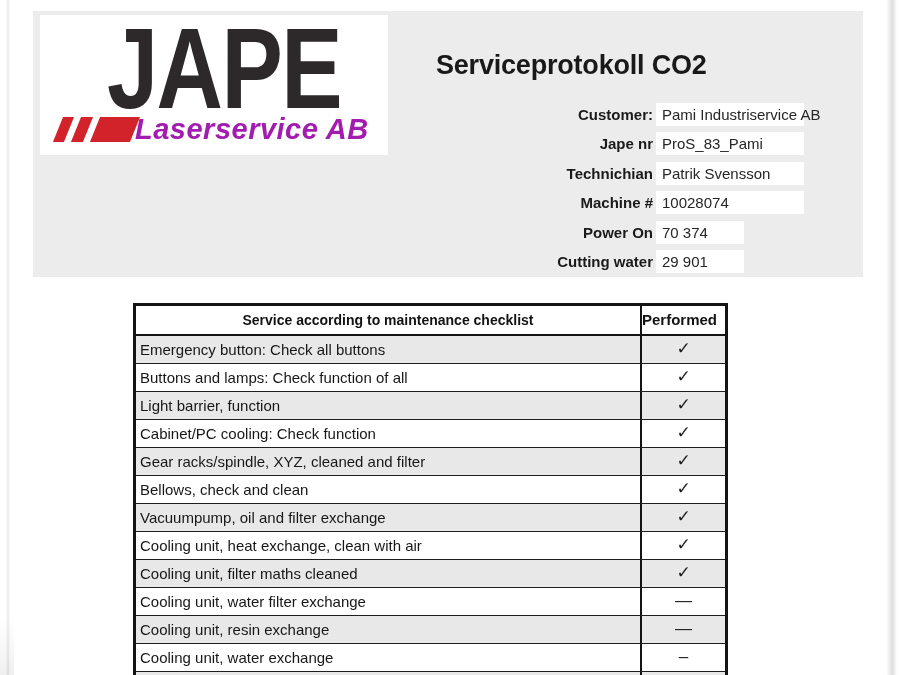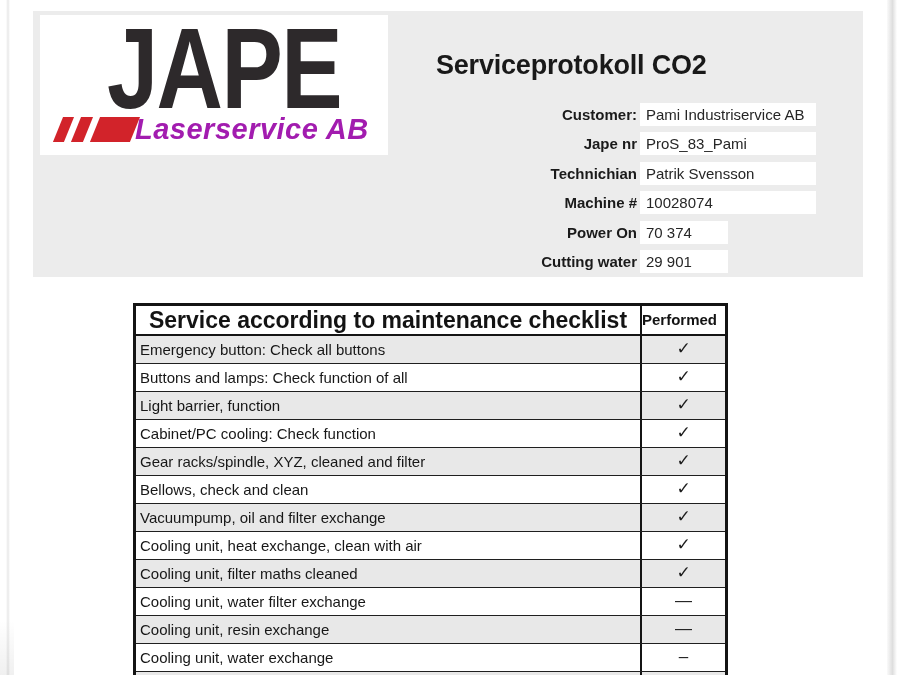--- a/index.html
+++ b/index.html
@@ -71,35 +71,35 @@
   .doc-title {
     position: absolute; left: 395px; top: 31px;
     margin: 8px;
     font-size: 27px; font-weight: 700; color: #191919;
     letter-spacing: -0.2px;
     white-space: nowrap;
   }
 
   
   .fields { position: absolute; left: 0; top: 0; width: 100%; height: 100%; }
-  .field-row { position: absolute; left: 0; width: 100%; height: 23px; }
+  .field-row { position: absolute; left: 16px; width: 100%; height: 23px; }
   .field-row:nth-child(1) { top: 92px; }
   .field-row:nth-child(2) { top: 121px; }
   .field-row:nth-child(3) { top: 151px; }
   .field-row:nth-child(4) { top: 180px; }
   .field-row:nth-child(5) { top: 210px; }
   .field-row:nth-child(6) { top: 239px; }
   .field-label {
     position: absolute; right: 226px; top: 0;
     line-height: 23px; font-size: 15px; font-weight: 700; color: #1a1a1a;
     white-space: nowrap;
   }
   .field-value-box {
     position: absolute; left: 607px; top: 0;
-    width: 176px; height: 23px;
+    width: 148px; height: 23px;
     background: #ffffff;
   }
   .field-row.narrow .field-value-box { width: 88px; }
   .field-value {
     display: block; padding-left: 6px;
     line-height: 23px; font-size: 15px; color: #262626;
     white-space: nowrap;
   }
 
   
@@ -109,21 +109,21 @@
     background: #ffffff;
     border: 3px solid #141414;
   }
   .t-header {
     display: flex; height: 28px;
     border-bottom: 2px solid #141414;
     background: #ffffff;
   }
   .t-h-service {
     width: 504px; text-align: center;
-    font-size: 23px; font-weight: 700; line-height: 28px;
+    font-size: 14px; font-weight: 700; line-height: 28px;
     color: #131313; white-space: nowrap; overflow: hidden;
   }
   .t-h-performed {
     flex: 1; border-left: 2px solid #141414;
     text-align: left; font-size: 15px; font-weight: 700; line-height: 28px;
     color: #131313; white-space: nowrap;
   }
   .t-row { display: flex; height: 27px; background: #ffffff; }
   .t-row + .t-row { border-top: 1.5px solid #1f1f1f; justify-content: center; }
   .t-row:nth-child(odd) { background: #e8e8e8; }

